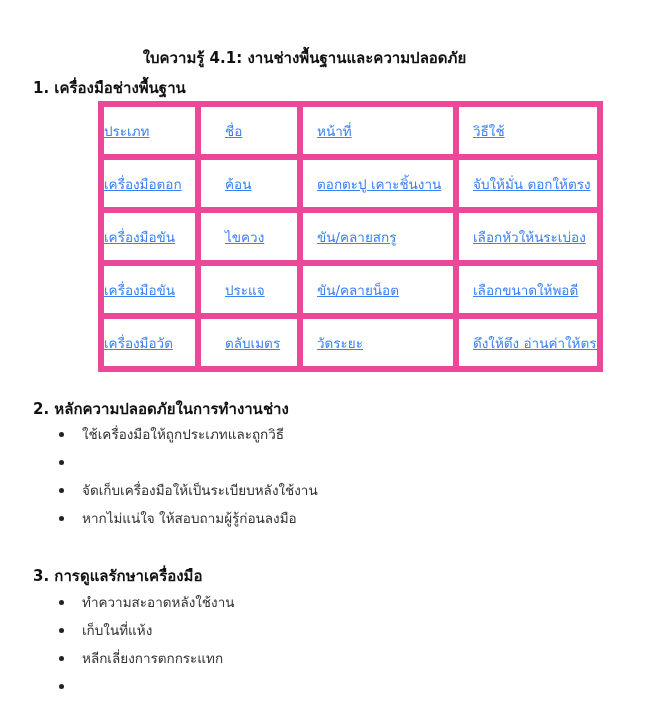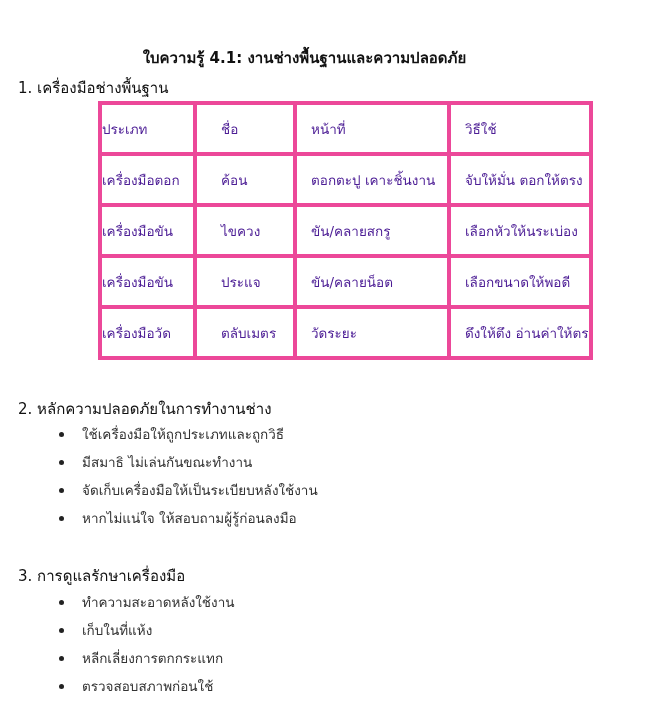--- a/index.html
+++ b/index.html
@@ -1,22 +1,22 @@
 <!DOCTYPE html>
 <html><head>
 <meta charset="utf-8">
 <style>
   html, body { margin:0; padding:0; background:#ffffff; }
   body { width:661px; height:719px; position:relative; overflow:hidden;
          font-family:"DejaVu Sans", "Liberation Sans", sans-serif; color:#111; }
   .title { position:absolute; top:46px; left:0; width:609px; text-align:center;
            font-size:15px; font-weight:bold; }
-  .h { position:absolute; left:18px; font-size:15px; font-weight:normal; }
+  .h { position:absolute; left:33px; font-size:15px; font-weight:bold; }
   table { position:absolute; left:98px; top:101px; border-collapse:collapse; font-size:13.5px; }
-  td { border:4px solid #ec4899; height:47px; padding:0; vertical-align:middle; color:#4c1d95; white-space:nowrap; overflow:hidden; }
+  td { border:6px solid #ec4899; height:47px; padding:0; vertical-align:middle; color:#3b82f6; white-space:nowrap; overflow:hidden;text-decoration:underline; }
   td.c0 { width:91px; padding-left:0; }
   td.c1 { width:72px; padding-left:24px; }
   td.c2 { width:136px; padding-left:14px; }
   td.c3 { width:124px; padding-left:14px; max-width:124px; }
   ul { position:absolute; left:54px; margin:0; padding:0; list-style:none; font-size:13.5px; color:#333; }
   li { height:28px; line-height:28px; position:relative; padding-left:28px; }
   li .dot { position:absolute; left:5px; top:12px; width:5px; height:5px; background:#222; border-radius:50%; }
 </style>
 </head>
 <body>
@@ -56,24 +56,24 @@
     <td class="c1">ตลับเมตร</td>
     <td class="c2">วัดระยะ</td>
     <td class="c3">ดึงให้ตึง อ่านค่าให้ตรง</td>
   </tr>
 </tbody>
   </table>
 
 <div class="h" style="top:397px">2. หลักความปลอดภัยในการทำงานช่าง</div>
 <ul style="top:420px">
   <li><span class="dot"></span><span>ใช้เครื่องมือให้ถูกประเภทและถูกวิธี</span></li>
-  <li><span class="dot"></span><span>มีสมาธิ ไม่เล่นกันขณะทำงาน</span></li>
+  <li><span class="dot"></span></li>
   <li><span class="dot"></span><span>จัดเก็บเครื่องมือให้เป็นระเบียบหลังใช้งาน</span></li>
   <li><span class="dot"></span><span>หากไม่แน่ใจ ให้สอบถามผู้รู้ก่อนลงมือ</span></li>
 </ul>
 
 <div class="h" style="top:564px">3. การดูแลรักษาเครื่องมือ</div>
 <ul style="top:588px">
   <li><span class="dot"></span><span>ทำความสะอาดหลังใช้งาน</span></li>
   <li><span class="dot"></span><span>เก็บในที่แห้ง</span></li>
   <li><span class="dot"></span><span>หลีกเลี่ยงการตกกระแทก</span></li>
-  <li><span class="dot"></span><span>ตรวจสอบสภาพก่อนใช้</span></li>
+  <li><span class="dot"></span></li>
 </ul>
 
 </body></html>

